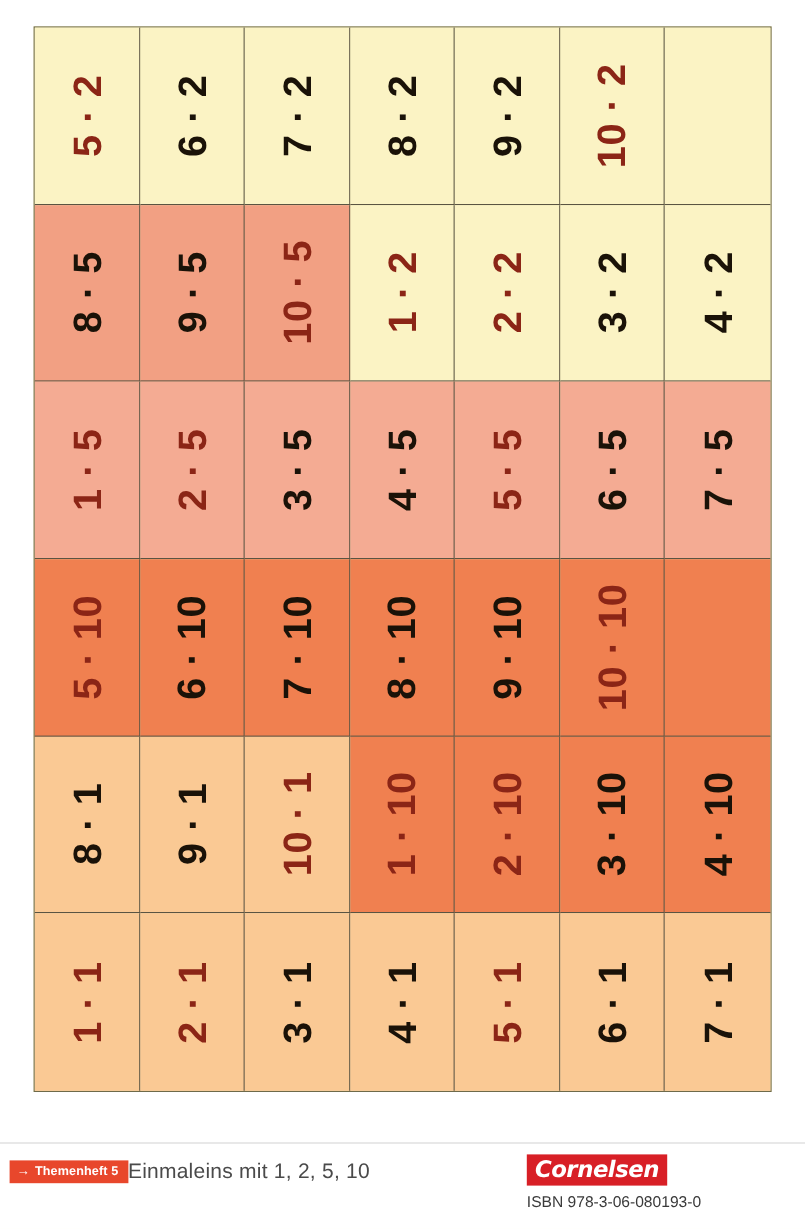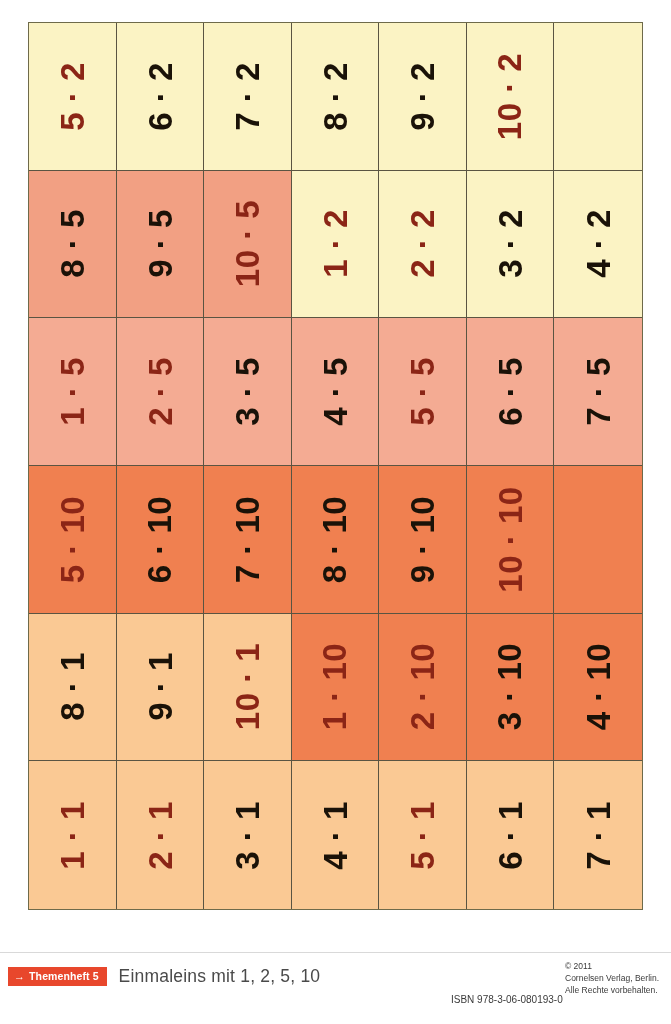--- a/index.html
+++ b/index.html
@@ -97,21 +97,21 @@
     white-space: nowrap;
     display: flex;
     align-items: center;
     gap: 4px;
   }
   #themenheft-arrow {
     font-size: 11px;
     line-height: 1;
   }
   #caption-title {
-    margin-left: 12px;
+    margin-left: 0;
     font-size: 17.5px;
     color: #4a4a4a;
     letter-spacing: 0.2px;
     white-space: nowrap;
   }
 
   #publisher-block {
     position: absolute;
     right: 10px;
     top: 6px;
@@ -130,23 +130,23 @@
     font-weight: 700;
     font-style: italic;
     letter-spacing: -0.4px;
     display: flex;
     align-items: center;
     justify-content: center;
     font-family: "DejaVu Sans", sans-serif;
   }
   #isbn-line {
     position: absolute;
-    left: 12px;
+    left: 0;
     top: 36px;
-    font-size: 10px;
+    font-size: 13px;
     color: #3a3a3a;
     white-space: nowrap;
   }
   #copyright-block {
     position: absolute;
     left: 126px;
     top: 2px;
     font-size: 8.5px;
     line-height: 1.42;
     color: #3a3a3a;
@@ -288,20 +288,16 @@
 
   <div id="caption-row">
     <div id="themenheft-badge">
       <span id="themenheft-arrow">→</span>
       <span>Themenheft 5</span>
     </div>
     <div id="caption-title">Einmaleins mit 1, 2, 5, 10</div>
   </div>
 
   <div id="publisher-block">
+    <div id="cornelsen-logo">Cornelsen</div>
     <div id="isbn-line">ISBN  978-3-06-080193-0</div>
-    <div id="copyright-block">
-      <div>© 2011</div>
-      <div>Cornelsen Verlag, Berlin.</div>
-      <div>Alle Rechte vorbehalten.</div>
-    </div>
   </div>
 </div>
 
 </body></html>

